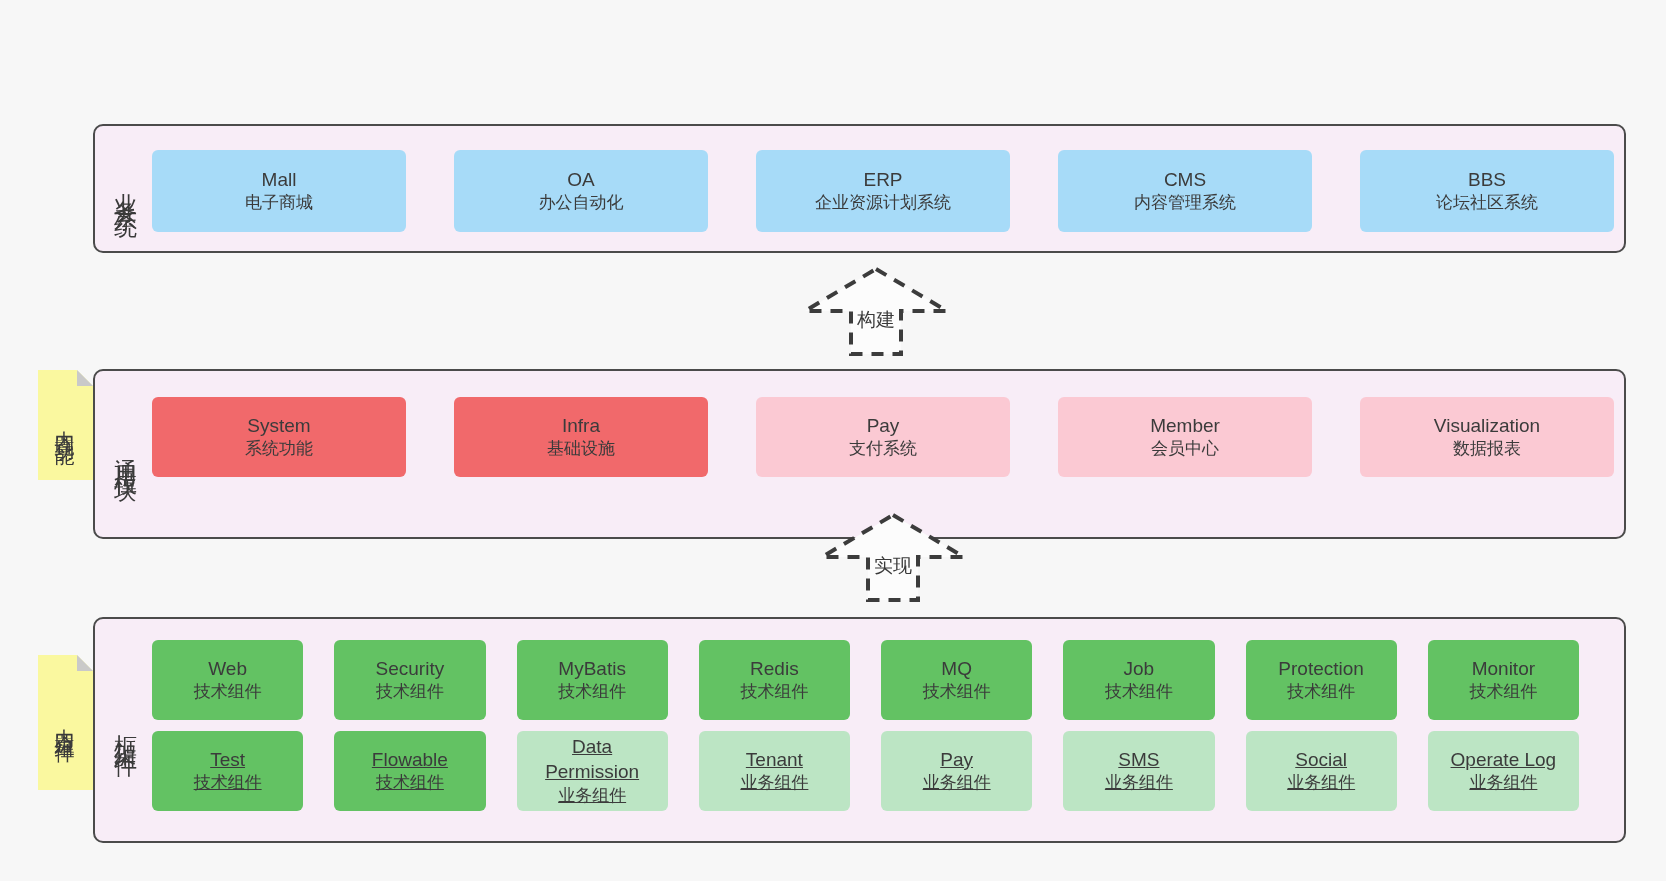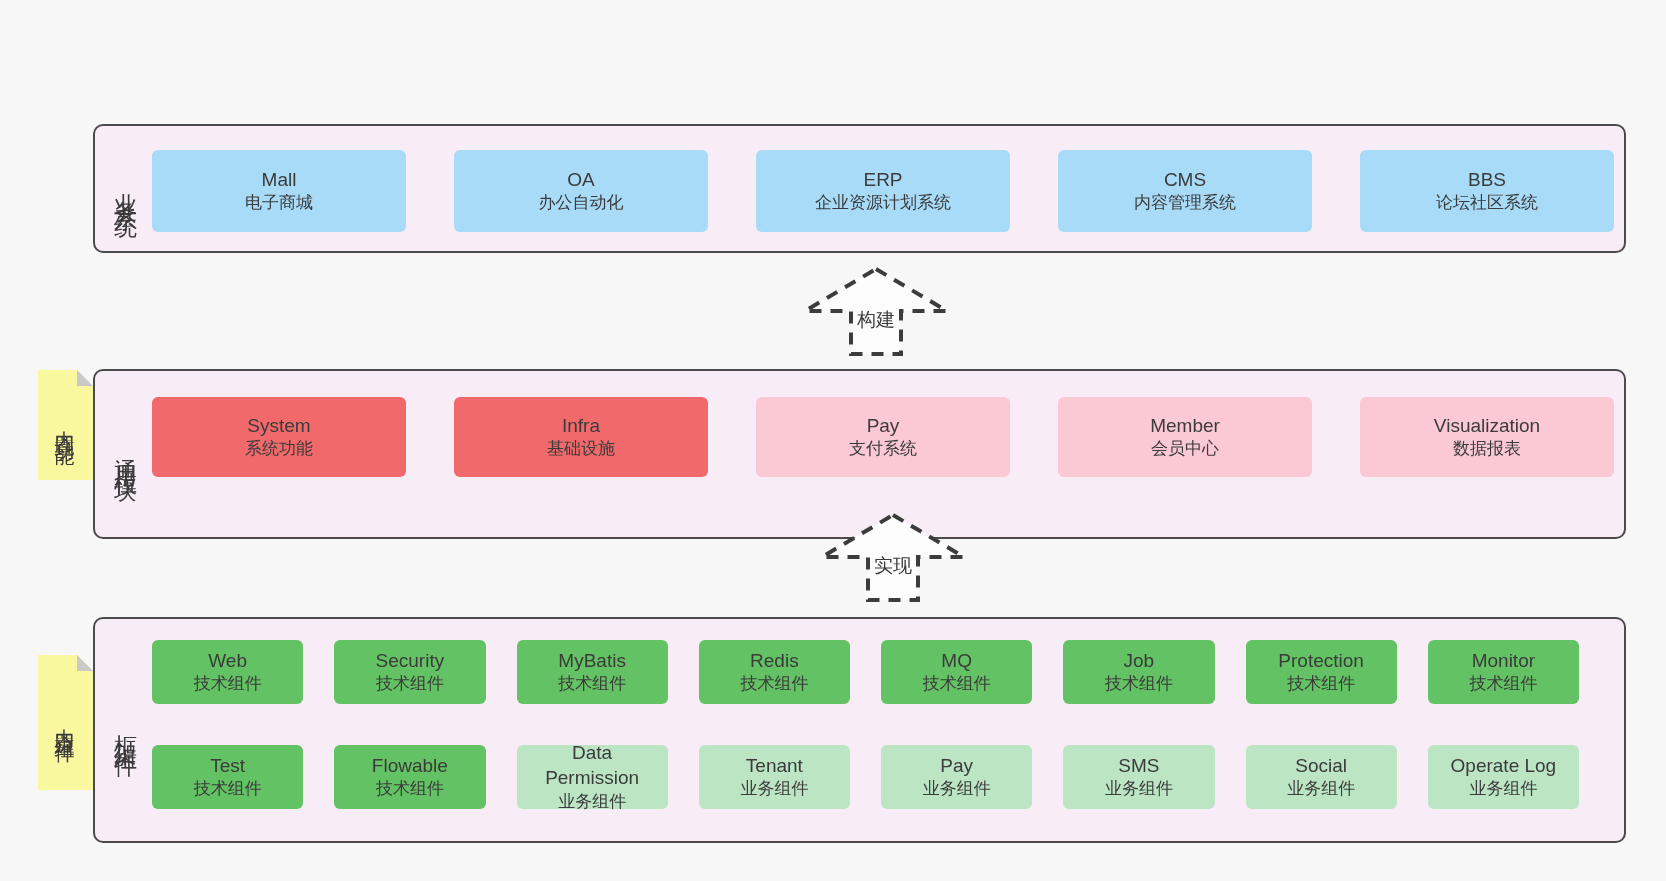--- a/index.html
+++ b/index.html
@@ -20,23 +20,23 @@
   .band-label{
     position:absolute;left:16px;top:50%;transform:translateY(-50%);
     writing-mode:vertical-rl;text-orientation:upright;
     font-size:23px;letter-spacing:7px;color:#3a3a3a;white-space:nowrap;
   }
   .box-row{
     position:absolute;left:57px;display:flex;
   }
   .band1 .box-row{top:24px;right:10px;height:82px;gap:48px;}
   .band2 .box-row{top:26px;right:10px;height:80px;gap:48px;}
-  .band3 .box-row{right:45px;height:64px;gap:31px;}
+  .band3 .box-row{right:45px;height:80px;gap:31px;}
   .row1{top:21px;}
-  .row2{top:126px;}
+  .row2{top:112px;text-decoration:underline;}
   .box{
     flex:1;border-radius:6px;
     display:flex;flex-direction:column;align-items:center;justify-content:center;
     text-align:center;line-height:1.3;padding:20px 12px;box-sizing:border-box;
   }
   .box .t{font-size:19px;}
   .box .s{font-size:17px;}
   .blue{background:#a7dbf8;}
   .red{background:#f1696b;}
   .pink{background:#fbc9d3;}

